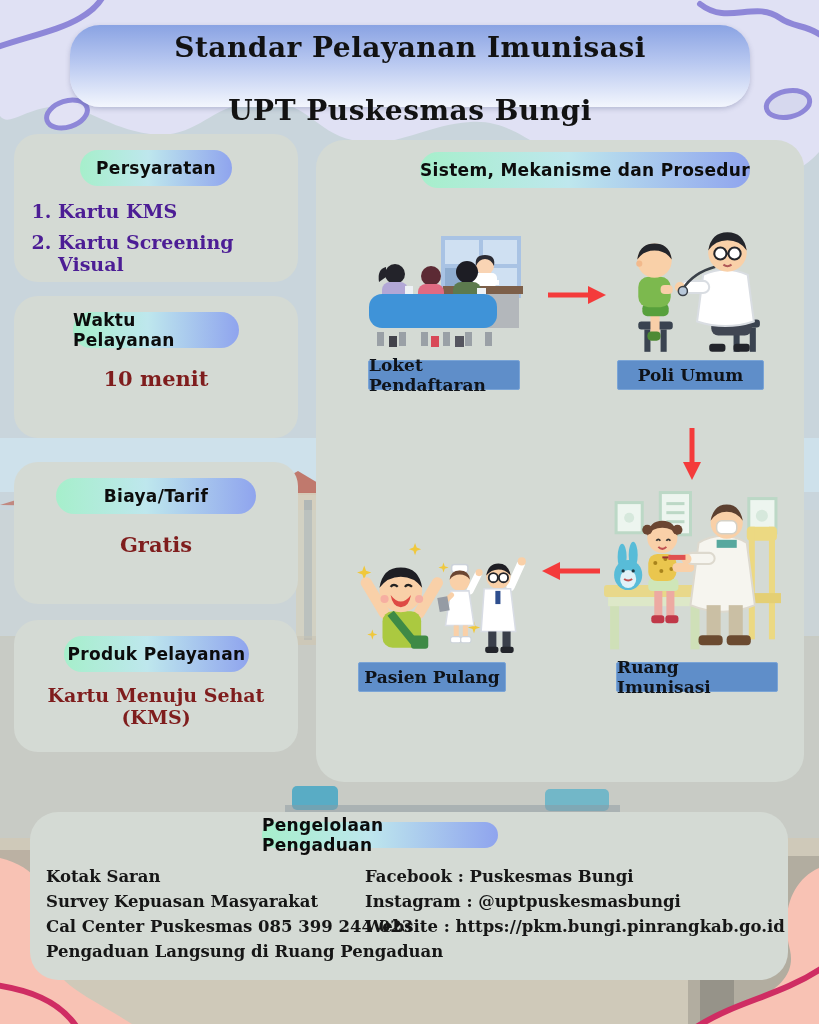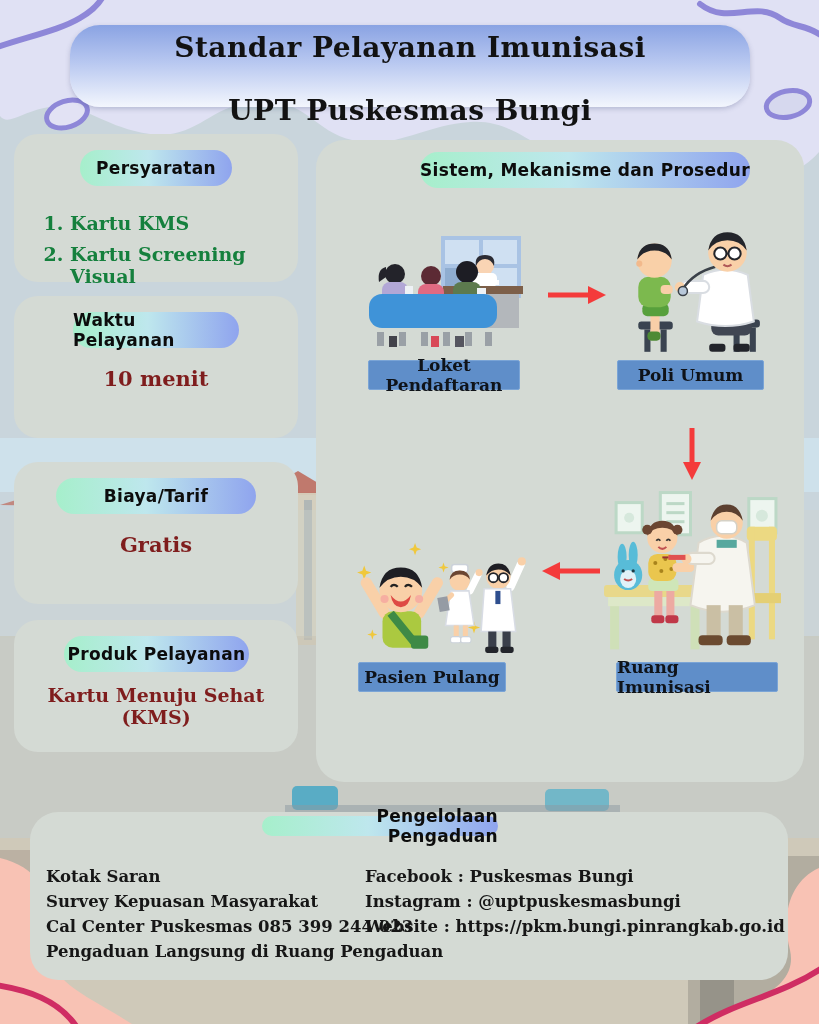--- a/index.html
+++ b/index.html
@@ -29,21 +29,21 @@
   .pill {
     position:absolute; height:36px; border-radius:18px;
     background:linear-gradient(90deg,#a6efcb 0%,#bee7ed 45%,#8fa4ee 100%);
     display:flex; align-items:center; justify-content:center;
     font-family:"DejaVu Sans", sans-serif; font-weight:bold; font-size:17px; color:#0c0c0c;
     letter-spacing:.3px;
   }
 
   .body-text { position:absolute; font-weight:bold; color:#7f1d1d; }
 
-  .req-list { position:absolute; margin:12px; padding-left:36px; font-size:19px; font-weight:bold; color:#15803d; }
+  .req-list { position:absolute; margin:0; padding-left:36px; font-size:19px; font-weight:bold; color:#4c1d95; }
   .req-list li { margin-bottom:9px; }
 
   
   .label-bar {
     position:absolute; background:#5f8ec9; border:1px solid #7aa4d6; border-radius:2px;
     display:flex; align-items:center; justify-content:center;
     font-size:17px; font-weight:bold; color:#0f1319;
   }
   .illus { position:absolute; }
 
@@ -154,21 +154,21 @@
       <rect x="12" y="96" width="7" height="14" fill="#9aa0a6"></rect>
       <rect x="34" y="96" width="7" height="14" fill="#9aa0a6"></rect>
       <rect x="56" y="96" width="7" height="14" fill="#9aa0a6"></rect>
       <rect x="78" y="96" width="7" height="14" fill="#9aa0a6"></rect>
       <rect x="100" y="96" width="7" height="14" fill="#9aa0a6"></rect>
       <rect x="120" y="96" width="7" height="14" fill="#9aa0a6"></rect>
       <rect x="24" y="100" width="8" height="11" fill="#43434b"></rect>
       <rect x="66" y="100" width="8" height="11" fill="#d84858"></rect>
       <rect x="90" y="100" width="9" height="11" fill="#55555f"></rect>
     </svg>
-    <div class="label-bar" style="left:52px; top:220px; width:150px; height:28px;text-align:center;">
+    <div class="label-bar" style="left:52px; top:220px; width:150px; height:28px;">
       <span>Loket Pendaftaran</span>
     </div>
 
     <svg class="arrow" style="left:232px; top:146px;" width="58" height="18" viewBox="0 0 58 18">
       <line x1="0" y1="9" x2="42" y2="9" stroke="#f43b3b" stroke-width="5"></line>
       <polygon points="58,9 40,0 40,18" fill="#f43b3b"></polygon>
     </svg>
 
     <svg class="illus" style="left:300px; top:80px;" width="152" height="140" viewBox="0 0 150 138">
       <rect x="22" y="100" width="34" height="8" rx="3" fill="#3a4350"></rect>
@@ -316,21 +316,21 @@
       <rect x="146" y="92" width="8" height="16" fill="#3a3f4a"></rect>
       <rect x="129" y="107" width="13" height="6" rx="2" fill="#23252b"></rect>
       <rect x="144" y="107" width="13" height="6" rx="2" fill="#23252b"></rect>
     </svg>
     <div class="label-bar" style="left:42px; top:522px; width:146px; height:28px;">
       <span>Pasien Pulang</span>
     </div>
   </div>
 
   <div class="card" style="left:30px; top:812px; width:758px; height:168px; border-radius:28px;">
-    <div class="pill" style="left:232px; top:4px; width:236px; height:20px;text-align:right;">
+    <div class="pill" style="left:232px; top:10px; width:236px; height:26px;">
       <span>Pengelolaan Pengaduan</span>
     </div>
     <div class="col-lines" style="left:16px; top:52px;">
       <div>Kotak Saran</div>
       <div>Survey Kepuasan Masyarakat</div>
       <div>Cal Center Puskesmas  085 399 244 023</div>
       <div>Pengaduan Langsung di Ruang Pengaduan</div>
     </div>
     <div class="col-lines" style="left:335px; top:52px;">
       <div>Facebook : Puskesmas Bungi</div>

